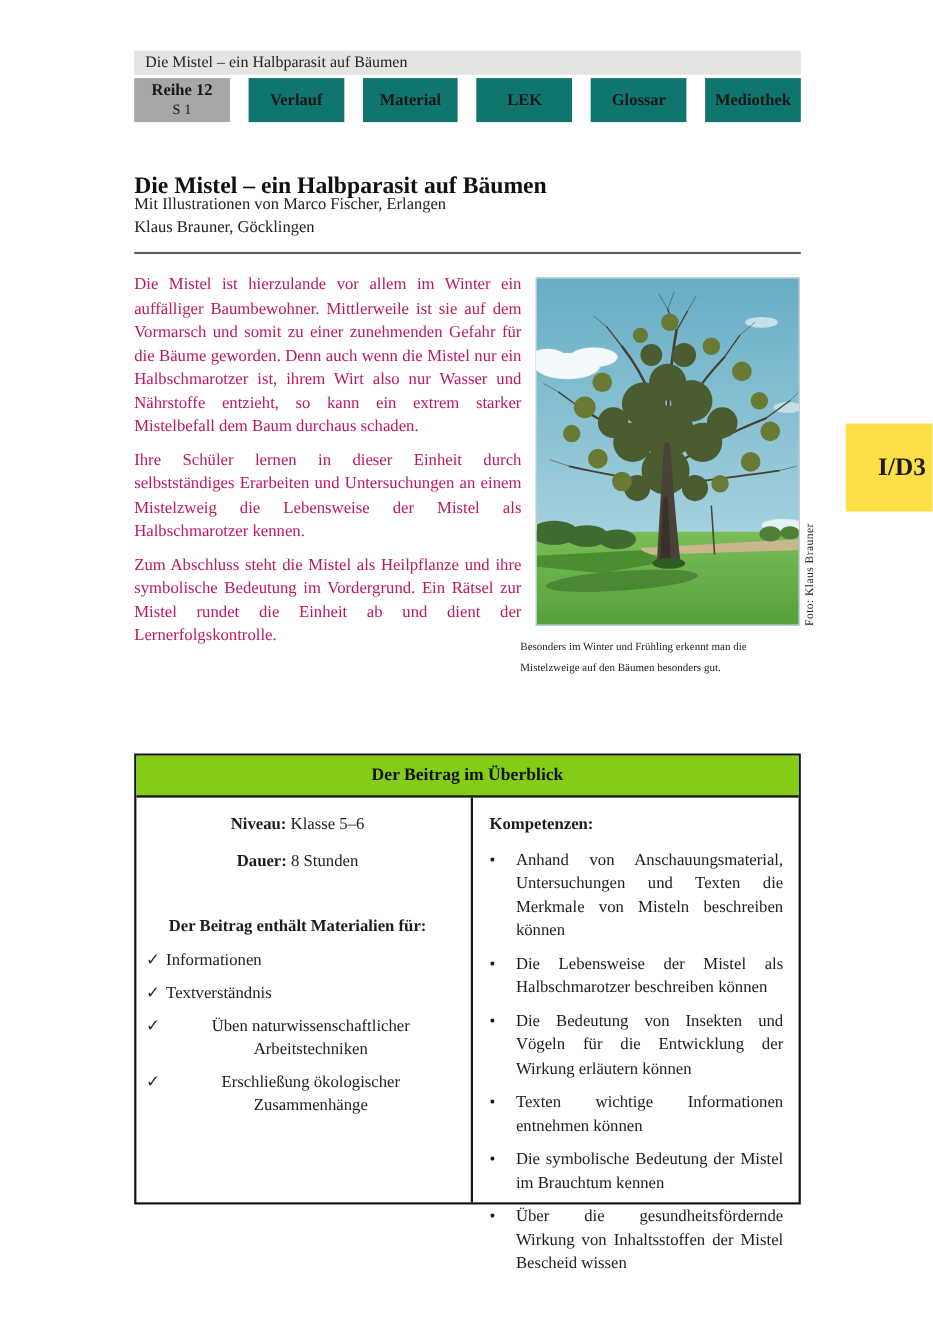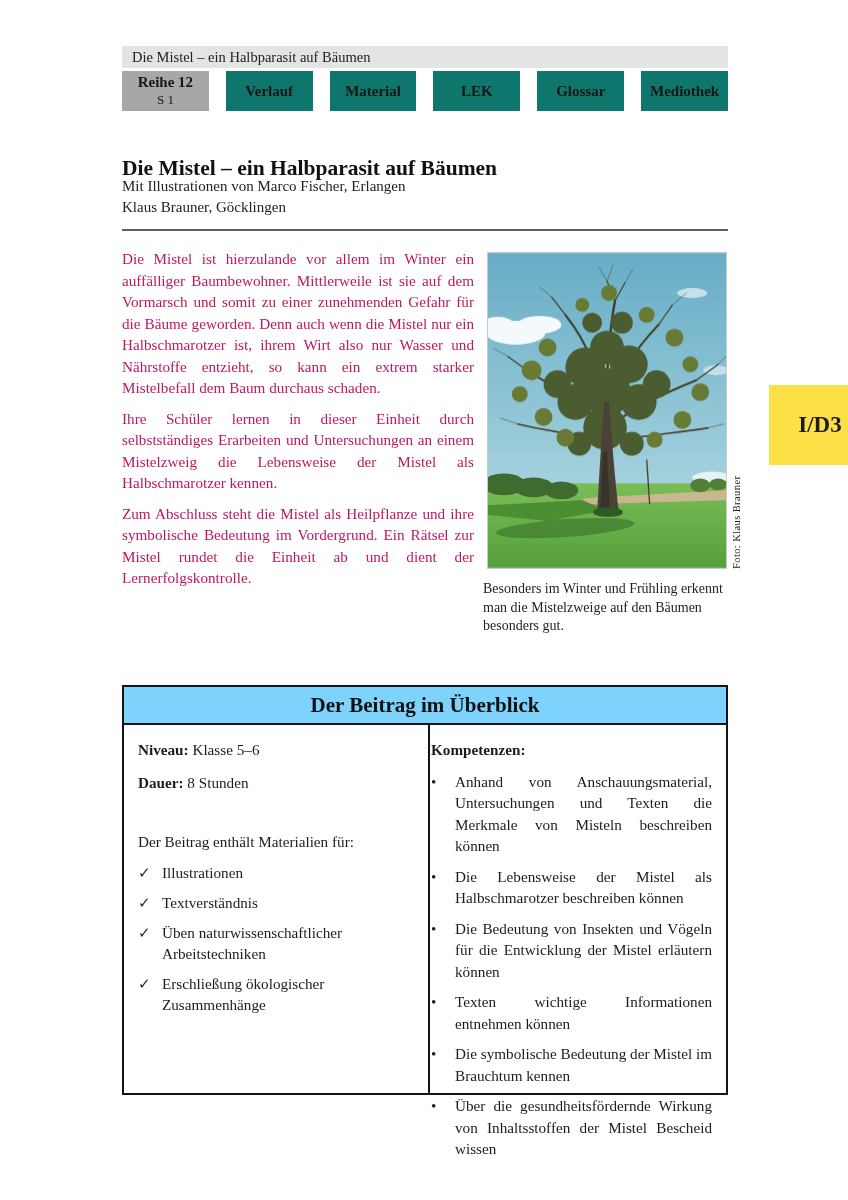--- a/index.html
+++ b/index.html
@@ -40,47 +40,47 @@
     position:absolute;left:487px;top:252px;width:240px;height:317px;
     border:1px solid #c9c9c9;box-sizing:border-box;background:#9ccfde;
   }
   .photo svg{display:block;width:100%;height:100%;}
   .credit{
     position:absolute;left:731px;top:252px;width:317px;height:13px;
     transform:rotate(-90deg) translateX(-317px);transform-origin:0 0;
     font-size:10.5px;color:#222;letter-spacing:.4px;
   }
   .caption{
-    position:absolute;left:483px;top:580px;width:248px;
-    font-size:14px;line-height:18.5px;color:#222;
+    position:absolute;left:473px;top:580px;width:248px;
+    font-size:10px;line-height:18.5px;color:#222;
   }
   
   .badge{
     position:absolute;left:769px;top:385px;width:102px;height:80px;
     background:#fde047;display:flex;align-items:center;justify-content:center;
     font-size:23px;font-weight:bold;color:#1d1d1d;
   }
   
   .overview{
     position:absolute;left:122px;top:685px;width:606px;height:410px;
     border:2px solid #141414;box-sizing:border-box;background:#fff;
   }
   .ov-header{
-    height:36px;background:#7dd3fc;border-bottom:2px solid #141414;
-    text-align:center;line-height:36px;font-weight:bold;font-size:21px;color:#111;
+    height:36px;background:#84cc16;border-bottom:2px solid #141414;
+    text-align:center;line-height:36px;font-weight:bold;font-size:16px;color:#111;
   }
   .ov-body{display:flex;height:calc(100% - 38px);}
   .ov-left{
     width:306px;box-sizing:border-box;border-right:2px solid #141414;
-    padding:14px 14px 0 14px;font-size:15.2px;line-height:21px;
-  }
-  .ov-right{flex:1;box-sizing:border-box;padding:14px 14px 0 1px;font-size:15.2px;line-height:21.5px;}
+    padding:14px 14px 0 3px;font-size:15.2px;line-height:21px;text-align:center;
+  }
+  .ov-right{flex:1;box-sizing:border-box;padding:14px 14px 0 15px;font-size:15.2px;line-height:21.5px;}
   .b{font-weight:bold;}
   .kv{margin:0 0 12px 0;}
-  .mat-heading{margin:38px 0 10px 0;font-weight:normal;}
+  .mat-heading{margin:38px 0 10px 0;font-weight:bold;}
   .check-item{display:flex;margin:0 0 9px 0;}
   .check-item .glyph{width:24px;flex:0 0 24px;color:#2a2a2a;}
   .komp-heading{margin:0 0 10px 0;font-weight:bold;}
   .bullet-item{display:flex;margin:0 0 9px 0;}
   .bullet-item .glyph{width:24px;flex:0 0 24px;}
   .bullet-item .txt{flex:1;text-align:justify;}
   
   .footer{
     position:absolute;left:122px;top:1130px;width:606px;
     text-align:right;font-style:italic;font-size:14.5px;color:#333;
@@ -221,21 +221,21 @@
           <span class="b">Niveau:</span>
           <span>Klasse 5–6</span>
         </p>
         <p class="kv">
           <span class="b">Dauer:</span>
           <span>8 Stunden</span>
         </p>
         <p class="mat-heading">Der Beitrag enthält Materialien für:</p>
         <div class="check-item">
           <span class="glyph">✓</span>
-          <span>Illustrationen</span>
+          <span>Informationen</span>
         </div>
         <div class="check-item">
           <span class="glyph">✓</span>
           <span>Textverständnis</span>
         </div>
         <div class="check-item">
           <span class="glyph">✓</span>
           <span>Üben naturwissenschaftlicher Arbeitstechniken</span>
         </div>
         <div class="check-item">
@@ -248,21 +248,21 @@
         <div class="bullet-item">
           <span class="glyph">•</span>
           <span class="txt">Anhand von Anschauungsmaterial, Untersuchungen und Texten die Merkmale von Misteln beschreiben können</span>
         </div>
         <div class="bullet-item">
           <span class="glyph">•</span>
           <span class="txt">Die Lebensweise der Mistel als Halbschmarotzer beschreiben können</span>
         </div>
         <div class="bullet-item">
           <span class="glyph">•</span>
-          <span class="txt">Die Bedeutung von Insekten und Vögeln für die Entwicklung der Mistel erläutern können</span>
+          <span class="txt">Die Bedeutung von Insekten und Vögeln für die Entwicklung der Wirkung erläutern können</span>
         </div>
         <div class="bullet-item">
           <span class="glyph">•</span>
           <span class="txt">Texten wichtige Informationen entnehmen können</span>
         </div>
         <div class="bullet-item">
           <span class="glyph">•</span>
           <span class="txt">Die symbolische Bedeutung der Mistel im Brauchtum kennen</span>
         </div>
         <div class="bullet-item">

